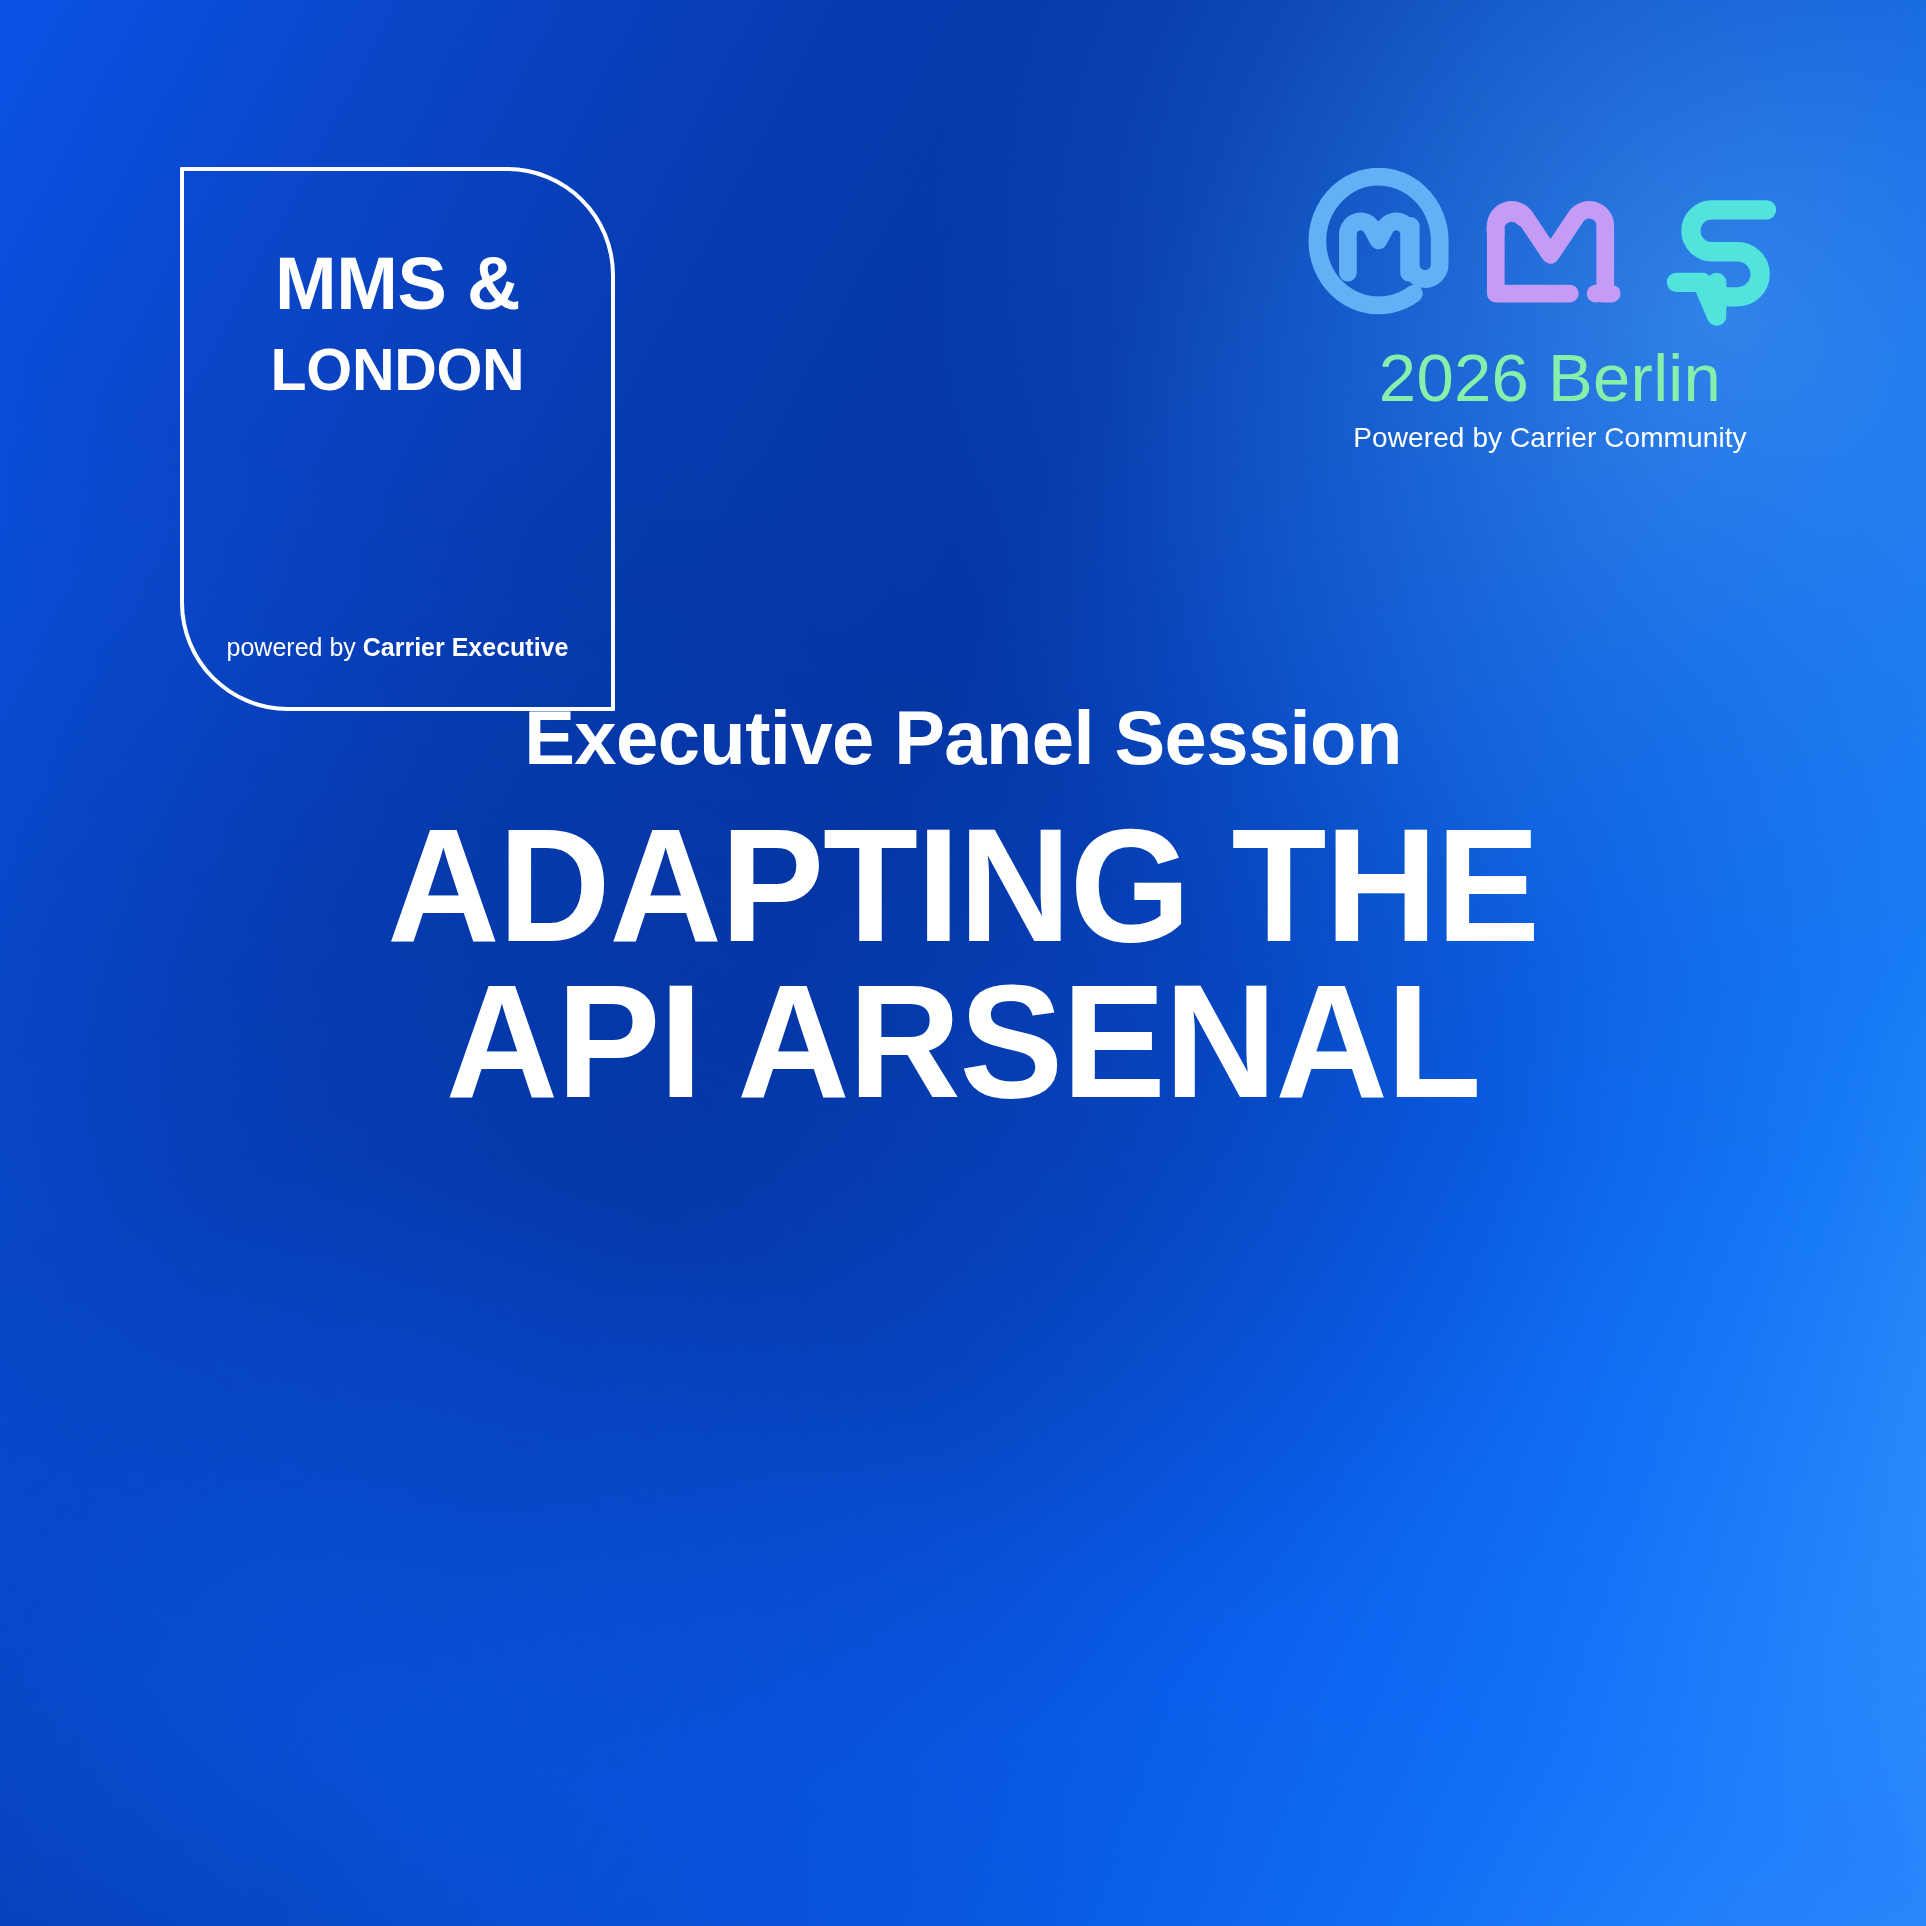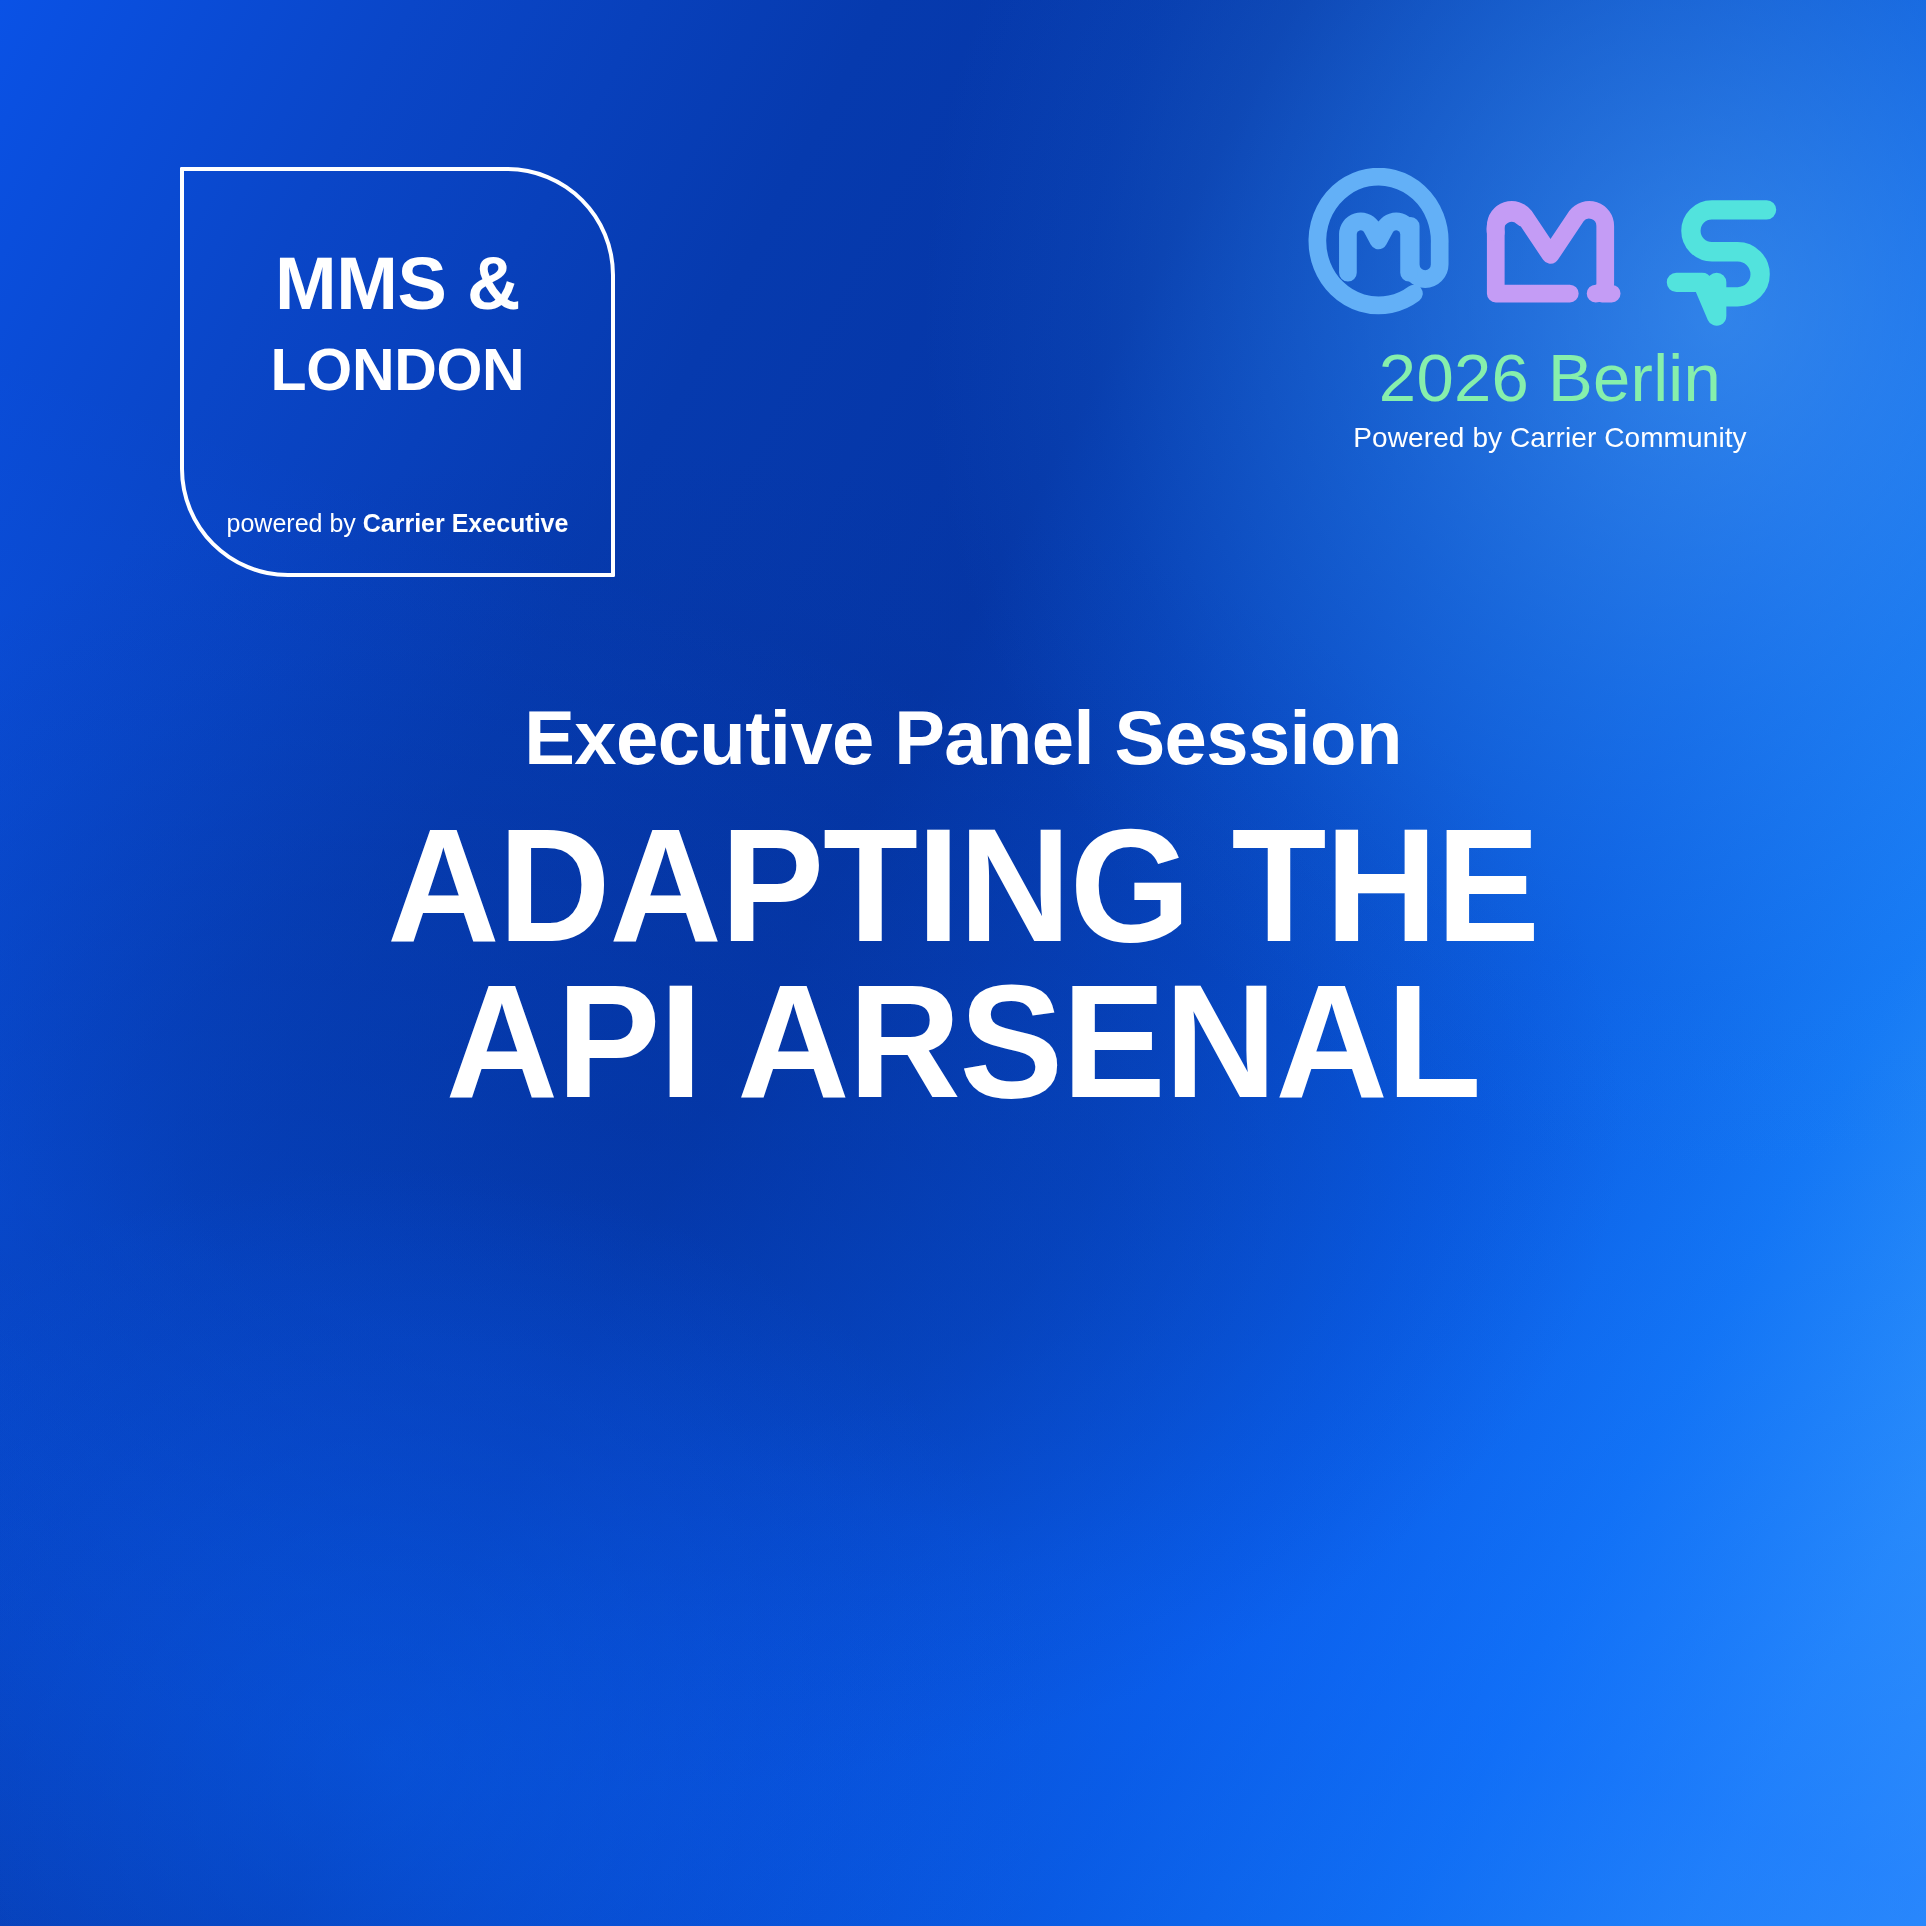--- a/index.html
+++ b/index.html
@@ -79,28 +79,28 @@
         rgba(10,96,250,0.20) 46%,
         rgba(10,90,245,0.00) 78%);
   }
 
   
   .event-logo {
     position: absolute;
     left: 180px;
     top: 167px;
     width: 435px;
-    height: 410px;
+    height: 544px;
     border: 4.5px solid #ffffff;
     border-radius: 1.3px 108px 1.3px 108px;
     display: flex;
     flex-direction: column;
     justify-content: space-between;
     align-items: center;
-    padding: 76px 26px 35px 26px;
+    padding: 76px 26px 45px 26px;
   }
   .event-logo-main {
     text-align: center;
     color: #ffffff;
     font-weight: 700;
     line-height: 1.0;
     letter-spacing: -0.3px;
   }
   .ev-line1 {
     font-size: 74px;

